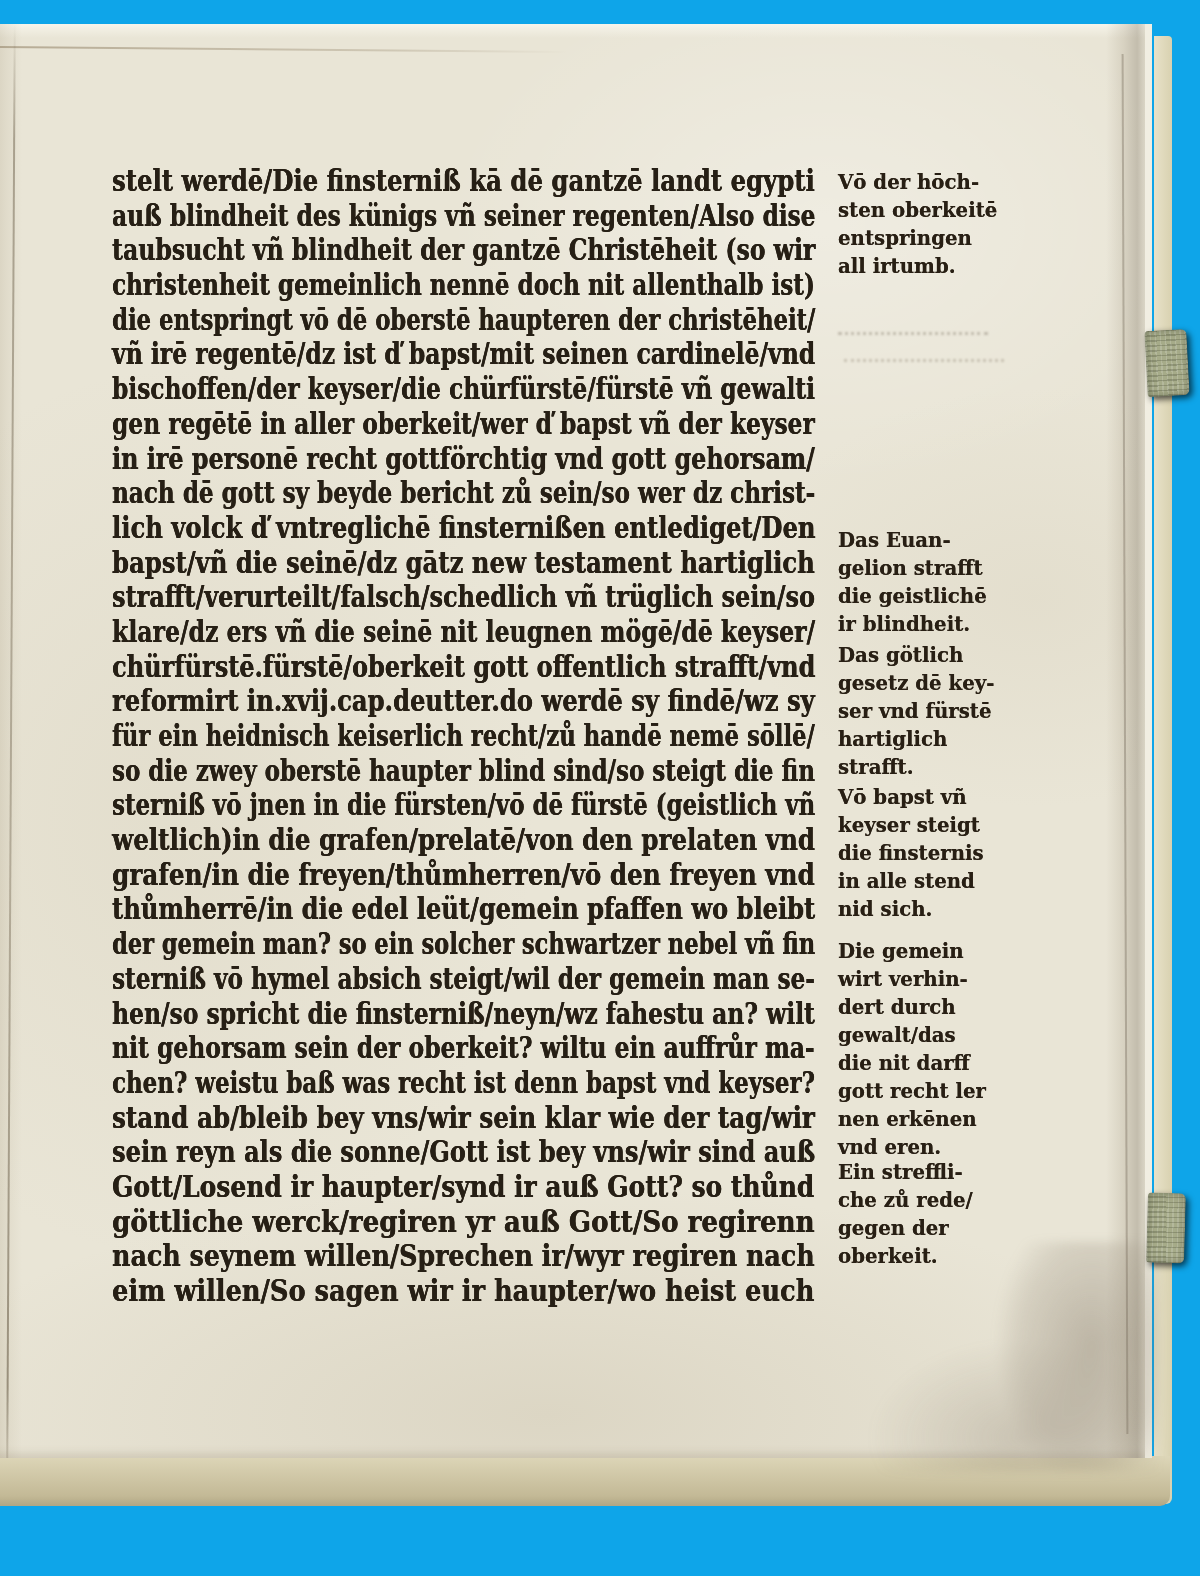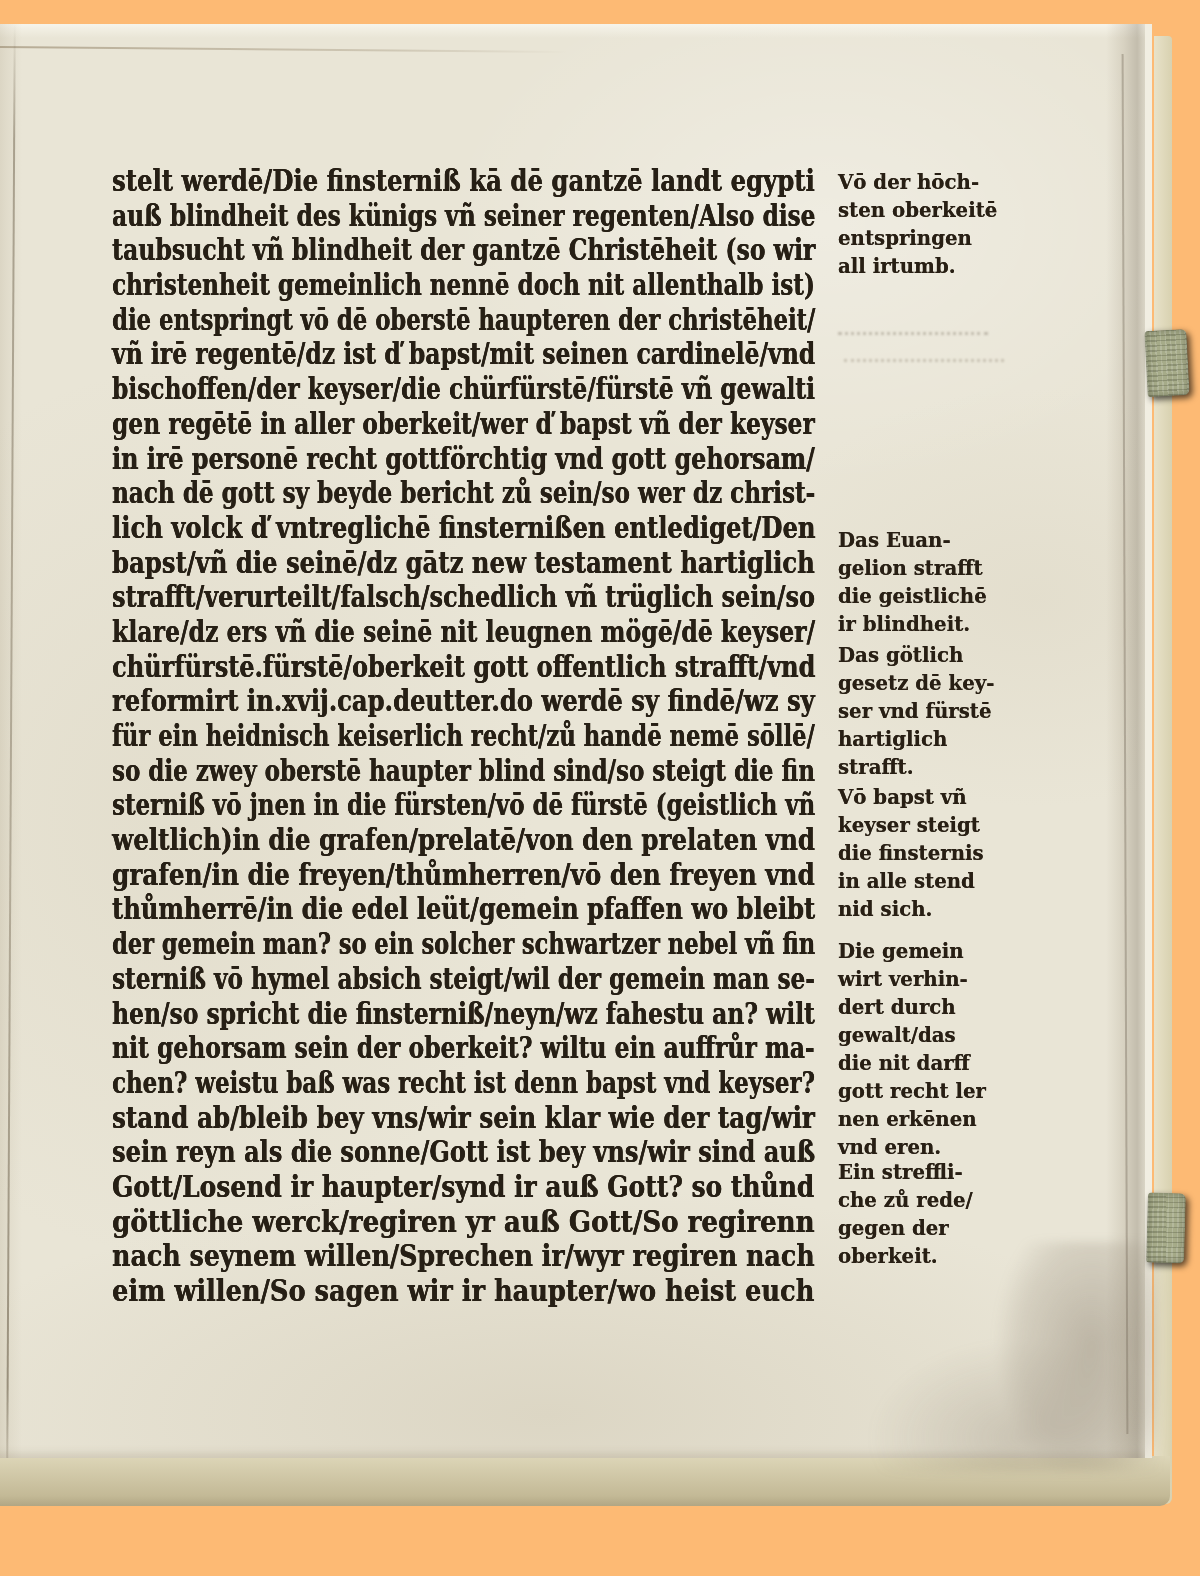--- a/index.html
+++ b/index.html
@@ -1,18 +1,18 @@
 <!DOCTYPE html>
 <html><head>
 <meta charset="utf-8">
 <style>
   html,body{margin:0;padding:0;background:#000;}
   .scene{
     position:relative;width:1200px;height:1576px;overflow:hidden;
-    background:#fdba74;
+    background:#0ea5e9;
     font-family:"DejaVu Serif","Liberation Serif",serif;
   }
   
   .board-right{
     position:absolute;left:1154px;top:36px;width:18px;height:1468px;
     background:linear-gradient(90deg,#e8e2c9,#d8d1b0);
     border-radius:0 4px 6px 0;
   }
   .board-bottom{
     position:absolute;left:-10px;top:1456px;width:1180px;height:50px;

